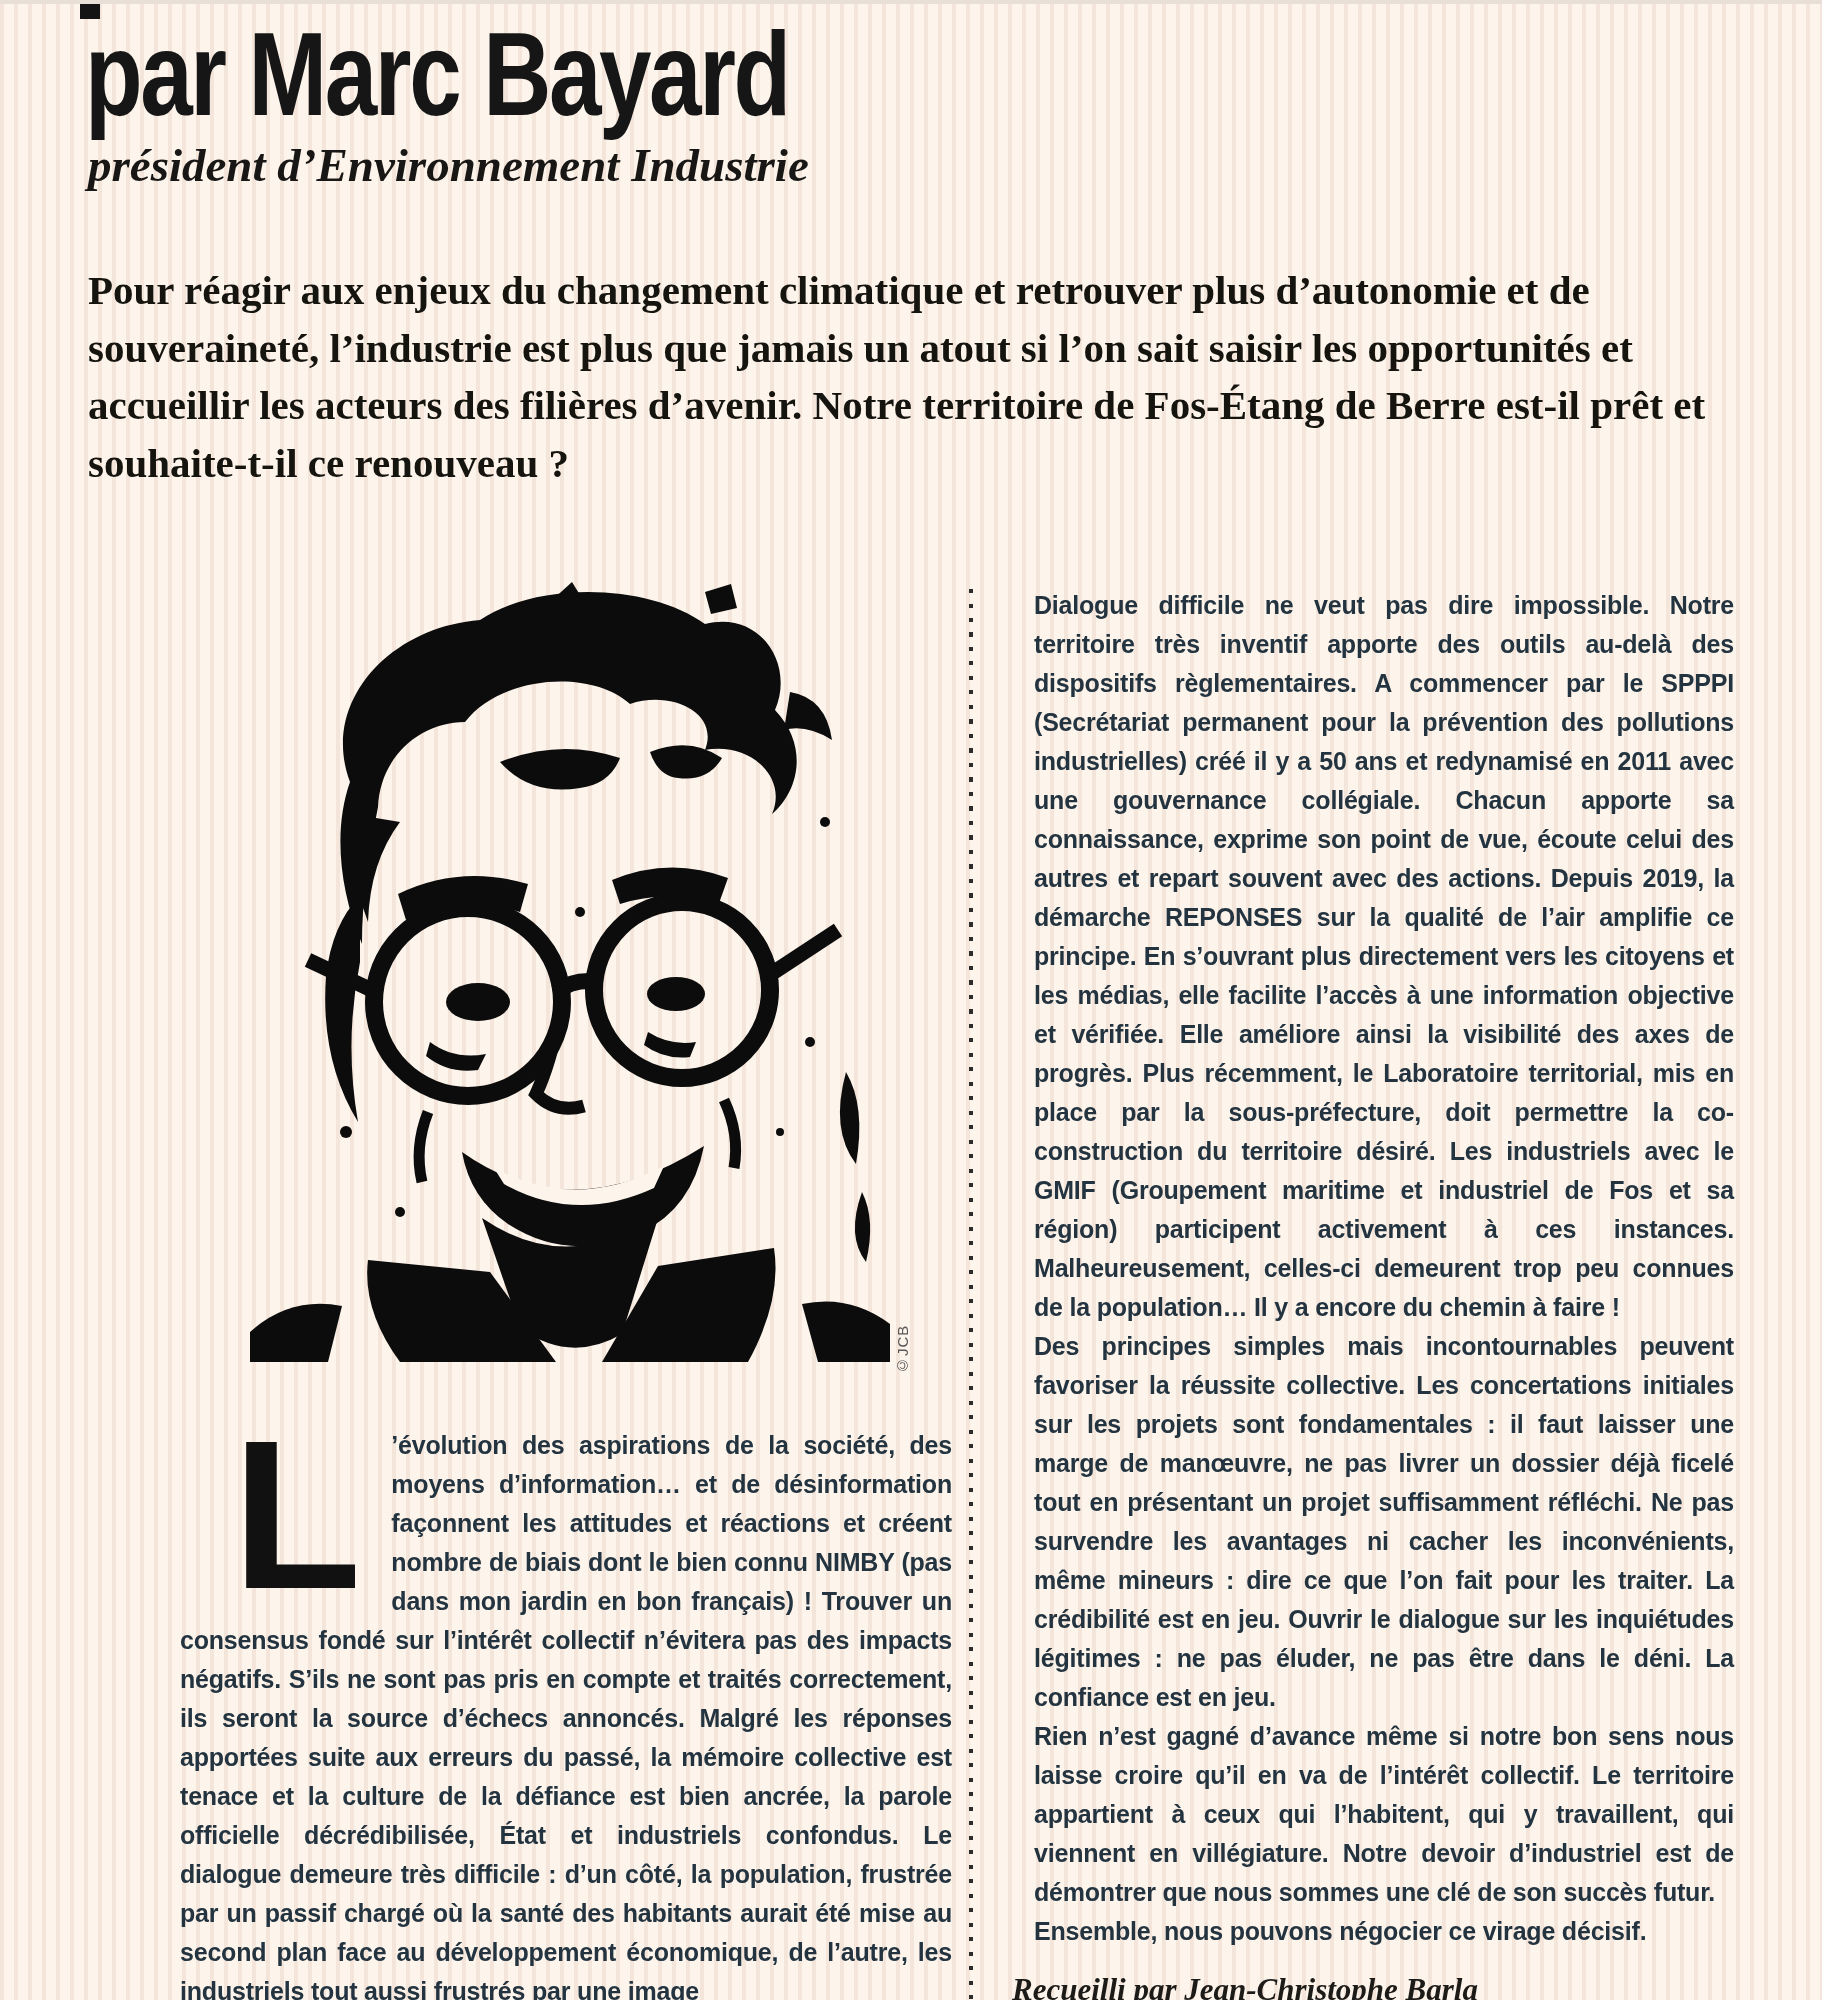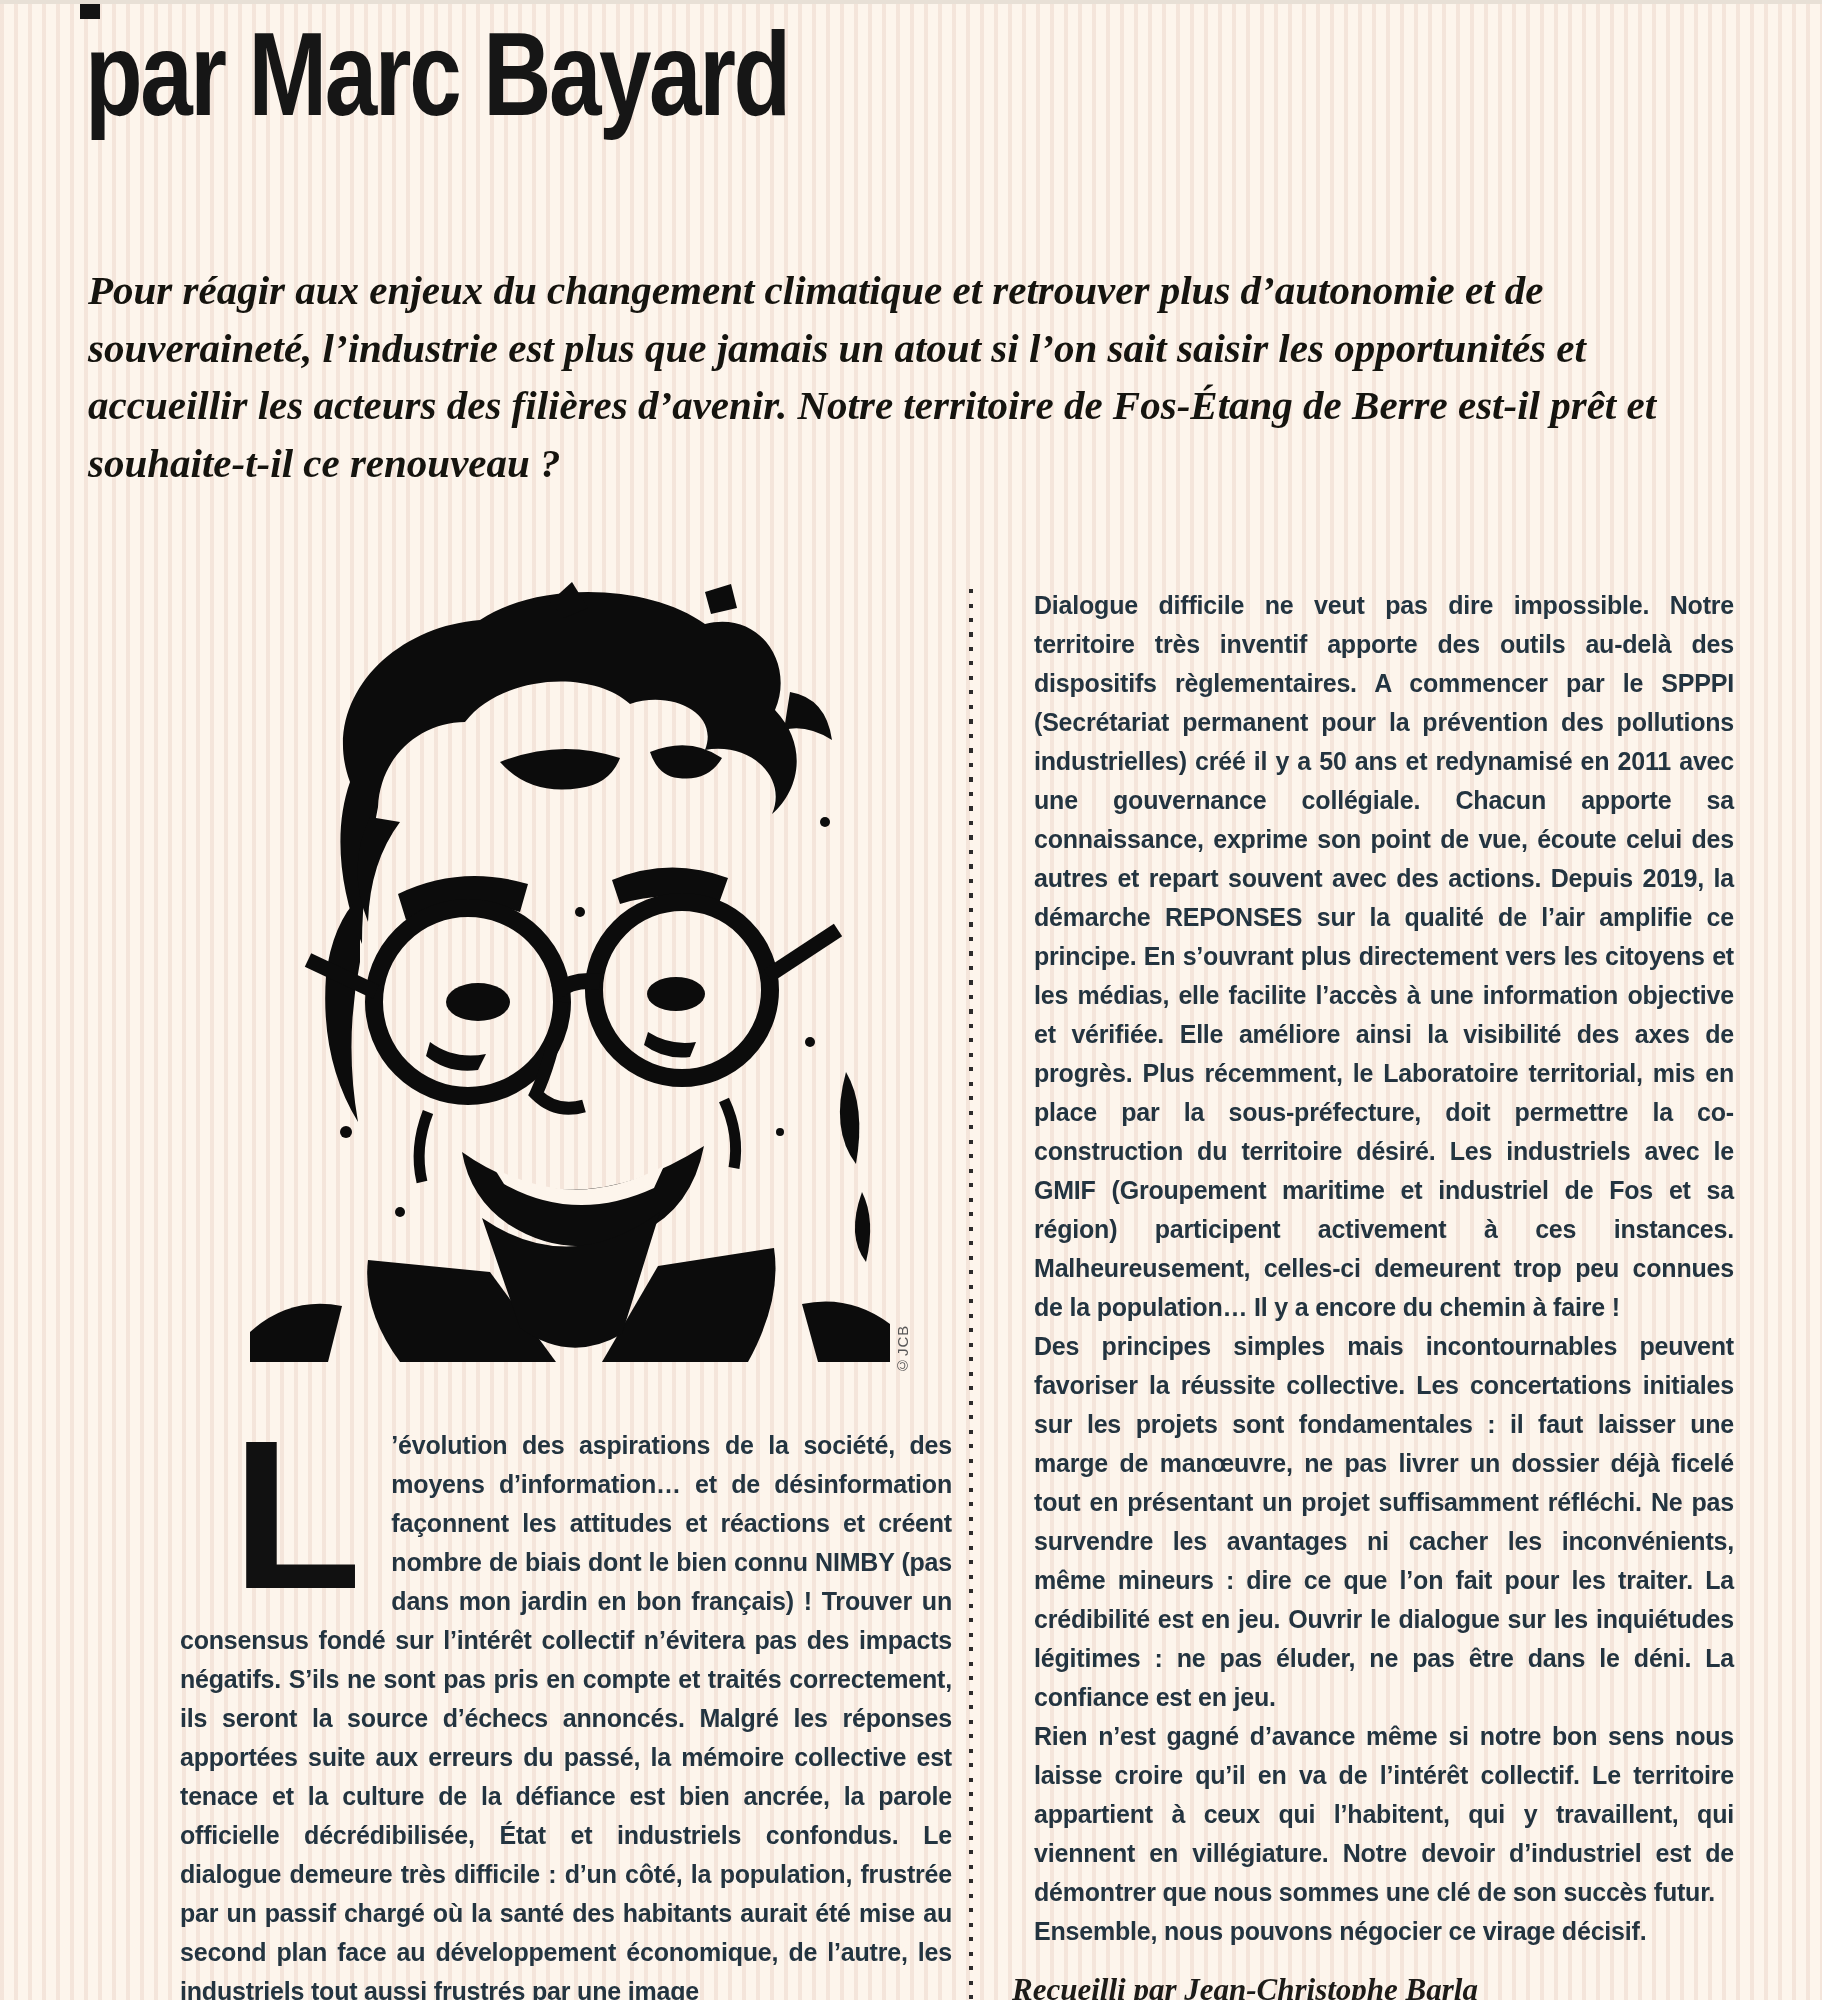--- a/index.html
+++ b/index.html
@@ -33,21 +33,21 @@
     position:absolute;left:88px;top:132px;
     font-family:"Liberation Serif", serif;
     font-style:italic;font-weight:bold;
     font-size:47px;line-height:58px;
     color:#181715;
     white-space:nowrap;
   }
   .intro{
     position:absolute;left:88px;top:258px;width:1640px;
     font-family:"Liberation Serif", serif;
-    font-style:italic;font-weight:bold;
+    font-weight:bold;
     font-size:41px;line-height:57.5px;
     color:#15140f;
     text-align:left;
   }
   .portrait{
     position:absolute;left:250px;top:568px;width:640px;height:790px;
   }
   .portrait svg{width:100%;height:100%;}
   .photo-credit{
     position:absolute;left:894px;top:1298px;height:72px;
@@ -97,20 +97,21 @@
 </style>
 </head>
 <body>
 
 <div class="page">
 
   <div class="crop-mark"></div>
 
   <div class="headline">par Marc Bayard</div>
 
+  <div class="subtitle">président d’Environnement Industrie</div>
 
   <div class="intro">Pour réagir aux enjeux du changement climatique et retrouver plus d’autonomie et de souveraineté, l’industrie est plus que jamais un atout si l’on sait saisir les opportunités et accueillir les acteurs des filières d’avenir. Notre territoire de Fos-Étang de Berre est-il prêt et souhaite-t-il ce renouveau ?</div>
 
   <div class="portrait">
     <svg viewBox="0 0 640 790" xmlns="http://www.w3.org/2000/svg">
       <g fill="#0c0c0c" stroke="none">
 
         <path d="M100,210 C70,130 140,55 230,48 C290,8 400,12 455,52 C510,38 545,92 525,138 C560,175 548,220 522,242 C538,205 500,170 455,178 C470,140 420,118 380,132 C340,96 250,104 215,150 C170,150 130,185 128,235 C118,285 112,330 112,372 C88,315 84,255 100,210 Z"></path>
         <path d="M300,30 l22,-20 16,26 -24,10 z"></path>
         <path d="M455,20 l26,-8 6,24 -26,6 z"></path>

